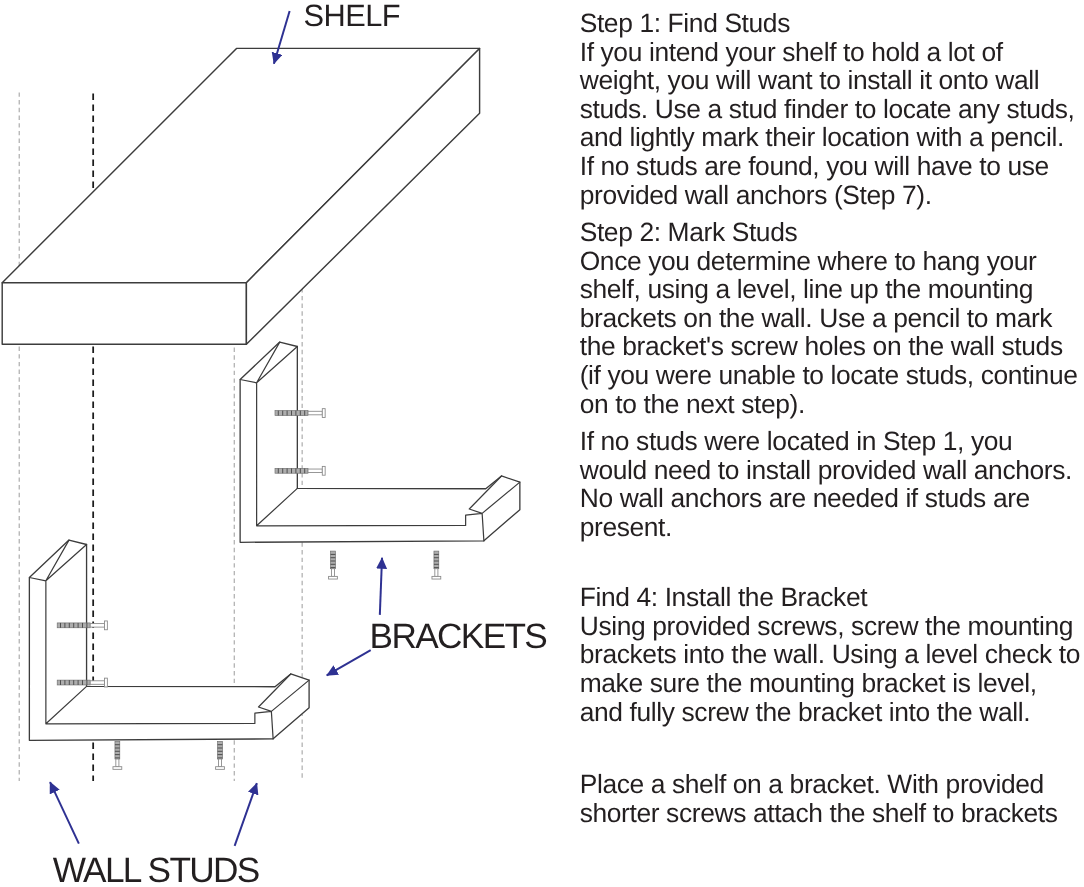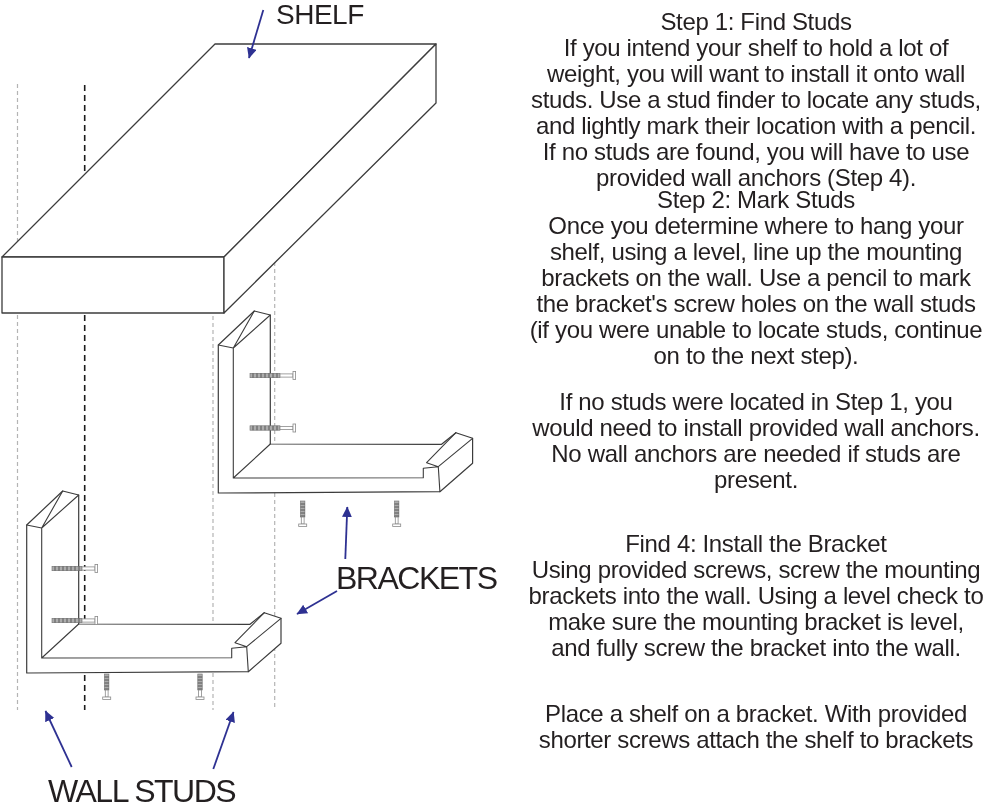--- a/index.html
+++ b/index.html
@@ -1,33 +1,33 @@
 <!DOCTYPE html>
 <html><head>
 <meta charset="utf-8">
 <style>
   html,body{margin:0;padding:0;background:#ffffff;}
   body{
     width:985px;height:806px;position:relative;overflow:hidden;
     font-family:"Liberation Sans","DejaVu Sans",sans-serif;
     color:#231f20;
   }
-  .stage{position:absolute;left:0;top:0;width:985px;height:806px;text-align:center;}
+  .stage{position:absolute;left:0;top:0;width:985px;height:806px;}
   svg{position:absolute;left:0;top:0;}
   .fig-label{
     position:absolute;color:#231f20;line-height:1;white-space:nowrap;
     letter-spacing:-1.5px;font-weight:400;
   }
   .fig-label.shelf{left:276px;top:1px;font-size:28px;letter-spacing:-0.5px;}
   .fig-label.brackets{left:336px;top:562px;font-size:32px;}
   .fig-label.wallstuds{left:48px;top:775px;font-size:32px;}
   .steps{position:absolute;left:527px;top:0;width:458px;height:806px;}
   .step{position:absolute;left:0;width:458px;font-size:24px;line-height:26px;letter-spacing:-0.35px;}
   .step-title{white-space:nowrap;}
-  .s1{top:9px;} .s2{top:187px;} .s3{top:389px;} .s4{top:531px;} .s5{top:701px;}
+  .s1{top:9px;} .s2{top:199px;} .s3{top:389px;} .s4{top:531px;} .s5{top:701px;}
 </style>
 </head>
 <body>
 
 <div class="stage">
 
   <svg width="985" height="806" viewBox="0 0 985 806">
     <defs>
       <marker id="ah" markerWidth="12" markerHeight="12" refX="10" refY="5" orient="auto" markerUnits="userSpaceOnUse">
         <path d="M0,0 L10.5,5 L0,10 Z" fill="#2e3192"></path>
@@ -89,21 +89,21 @@
     </g>
   </svg>
 
   <div class="fig-label shelf">SHELF</div>
   <div class="fig-label wallstuds">WALL STUDS</div>
   <div class="fig-label brackets">BRACKETS</div>
 
   <div class="steps">
     <div class="step s1">
       <div class="step-title">Step 1: Find Studs</div>
-      <div class="step-body">If you intend your shelf to hold a lot of weight, you will want to install it onto wall studs. Use a stud finder to locate any studs, and lightly mark their location with a pencil. If no studs are found, you will have to use provided wall anchors (Step 4).</div>
+      <div class="step-body">If you intend your shelf to hold a lot of weight, you will want to install it onto wall studs. Use a stud finder to locate any studs, and lightly mark their location with a pencil. If no studs are found, you will have to use provided wall anchors (Step 7).</div>
     </div>
     <div class="step s2">
       <div class="step-title">Step 2: Mark Studs</div>
       <div class="step-body">Once you determine where to hang your shelf, using a level, line up the mounting brackets on the wall. Use a pencil to mark the bracket's screw holes on the wall studs (if you were unable to locate studs, continue on to the next step).</div>
     </div>
     <div class="step s3">
       <div class="step-body">If no studs were located in Step 1, you would need to install provided wall anchors. No wall anchors are needed if studs are present.</div>
     </div>
     <div class="step s4">
       <div class="step-title">Find 4: Install the Bracket</div>

